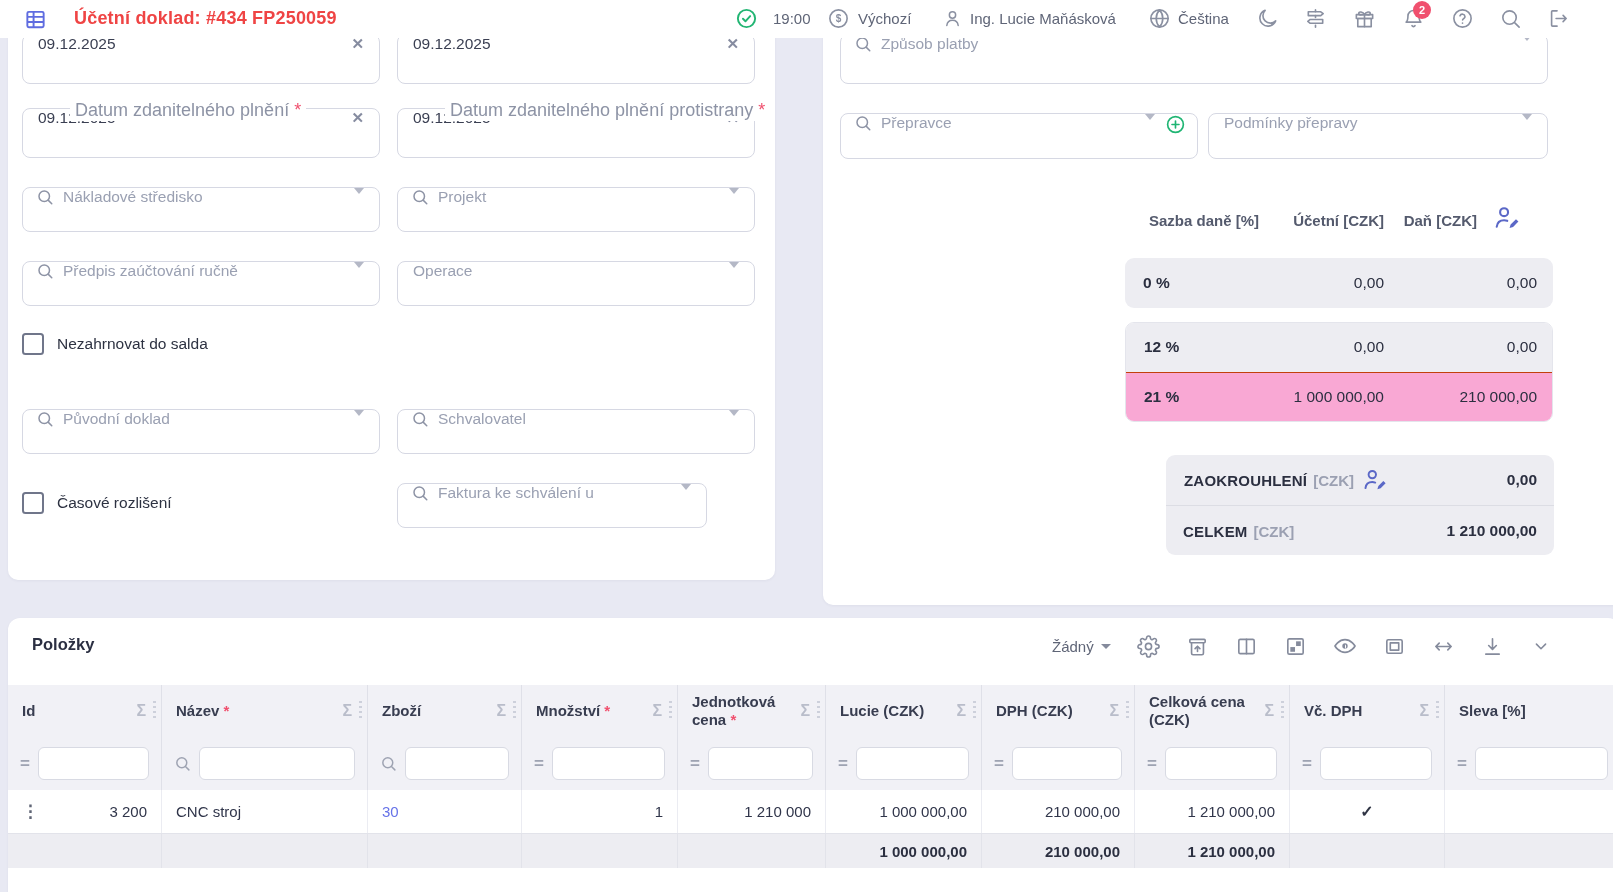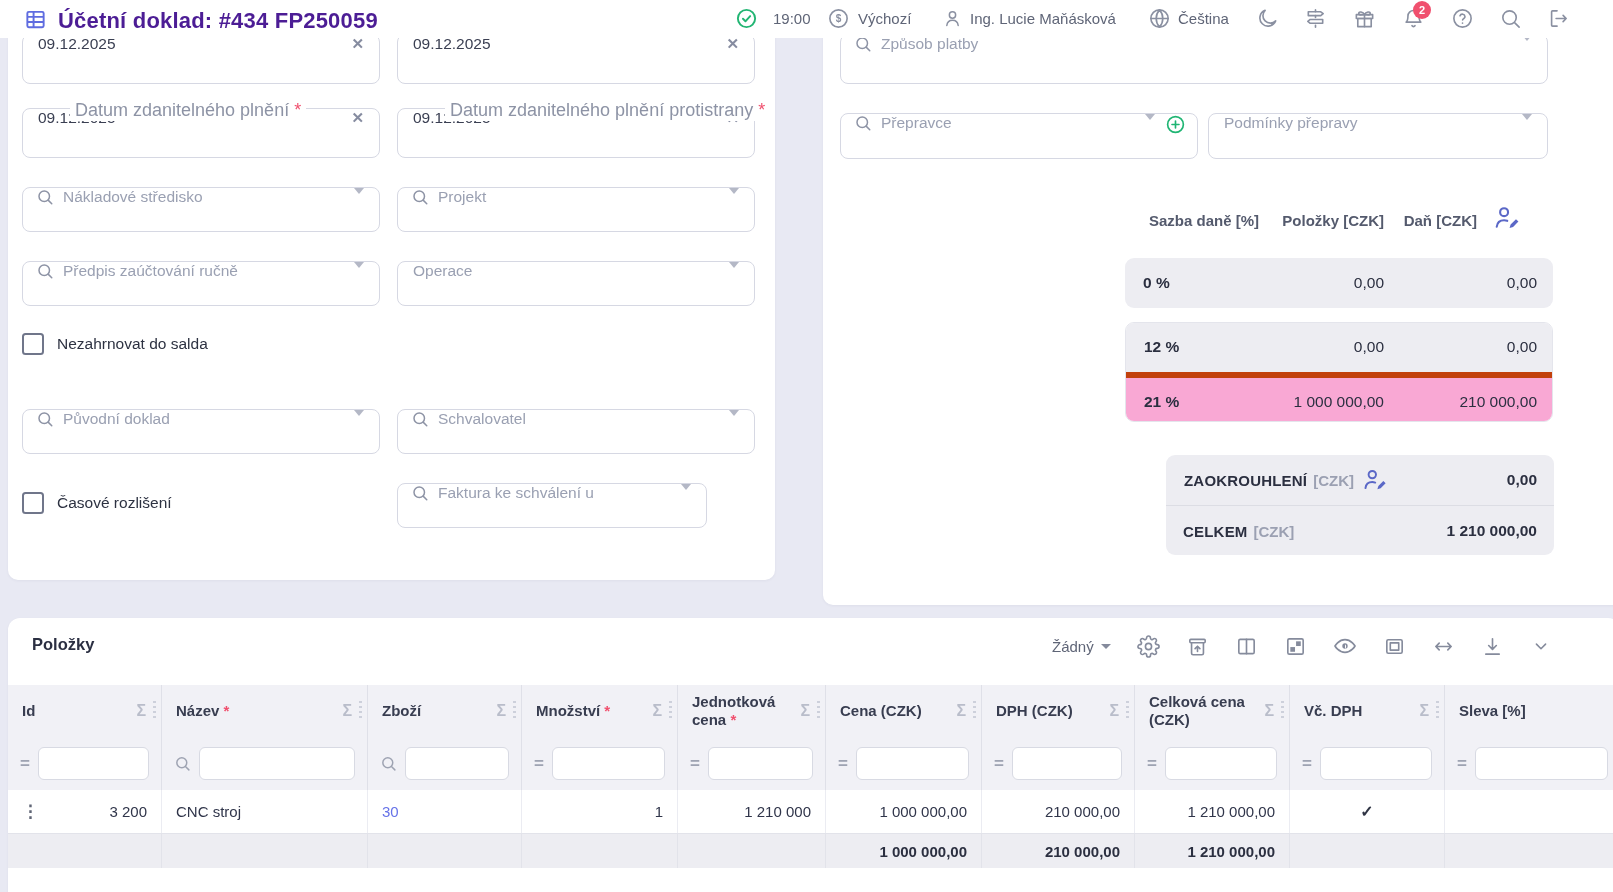--- a/index.html
+++ b/index.html
@@ -1,20 +1,20 @@
 <!DOCTYPE html>
 <html><head>
 <meta charset="utf-8">
 <style>
   html,body{margin:0;padding:0;}
   body{width:1613px;height:892px;overflow:hidden;background:#e8e9f3;font-family:"Liberation Sans",sans-serif;position:relative;color:#2e3343;}
   .abs{position:absolute;}
   
   .topbar{position:absolute;left:0;top:0;width:1613px;height:38px;background:#ffffff;z-index:50;}
-  .app-title{position:absolute;left:58px;top:8px;font-size:22px;font-weight:bold;color:#4c1d95;letter-spacing:.2px;}
+  .app-title{position:absolute;left:74px;top:8px;font-size:18px;font-weight:bold;color:#ef4444;letter-spacing:.2px;}
   .hic{stroke:#8a90a1;fill:none;stroke-width:1.7;stroke-linecap:round;stroke-linejoin:round;}
   .htxt{position:absolute;top:10px;font-size:15px;color:#5f6577;font-weight:500;white-space:nowrap;}
   .badge{position:absolute;left:1413px;top:1px;width:18px;height:18px;border-radius:50%;background:#f0506e;color:#fff;font-size:11px;font-weight:bold;display:flex;align-items:center;justify-content:center;z-index:60;}
   
   .card{position:absolute;background:#ffffff;border-radius:10px;box-shadow:0 1px 3px rgba(40,45,80,.05);}
   
   .fld{position:absolute;border:1px solid #d6d8e3;border-radius:8px;background:#fff;display:flex;align-items:flex-start;box-sizing:border-box;}
   .fld .val{font-size:15.5px;color:#3a3f52;margin-left:15px;flex:1;}
   .fld .ph{font-size:15.5px;color:#9aa0b2;flex:1;}
   .fld .sic{margin-left:13px;margin-right:9px;flex:none;}
@@ -189,37 +189,37 @@
           <path d="M12 8v8M8 12h8"></path>
         </g>
       </svg>
   </div>
   <div class="fld" style="left:385px;top:125px;width:340px;height:46px;">
     <span class="ph noic">Podmínky přepravy</span>
     <span class="caret"></span>
   </div>
 
   <div class="taxh" style="left:300px;top:224px;width:136px;">Sazba daně [%]</div>
-  <div class="taxh" style="left:441px;top:224px;width:120px;">Položky [CZK]</div>
+  <div class="taxh" style="left:441px;top:224px;width:120px;">Účetní [CZK]</div>
   <div class="taxh" style="left:564px;top:224px;width:90px;">Daň [CZK]</div>
   <svg class="abs" style="left:670px;top:216px;cursor:pointer;" width="28" height="28" viewBox="0 0 24 24">
       <g style="stroke:#5b68c7;fill:none;stroke-width:1.8;stroke-linecap:round;">
         <circle cx="9.5" cy="7" r="3.4"></circle>
         <path d="M3.2 19.5c.4-3.6 3-5.6 6.3-5.6 1 0 1.9.2 2.7.5"></path>
       </g>
       <path d="M14.2 20.6l.9-3 4.6-4.6 2.1 2.1-4.6 4.6-3 .9z" fill="#5b68c7" stroke="none"></path>
     </svg>
 
   <div class="taxrow-box" style="left:302px;top:270px;width:428px;height:50px;background:#ededf2;">
     <span class="taxcell-rate" style="top:16px;">0 %</span>
     <span class="taxcell-base" style="left:79px;top:16px;width:180px;">0,00</span>
     <span class="taxcell-tax" style="left:240px;top:16px;width:172px;">0,00</span>
   </div>
   <div class="taxrow-box" style="left:302px;top:334px;width:428px;height:100px;border:1px solid #e4e5ec;overflow:hidden;">
-    <div style="position:relative;height:49px;background:#ededf2;border-bottom:6px solid #c2410c;">
+    <div style="position:relative;height:49px;background:#ededf2;border-bottom:1px solid #c2410c;">
       <span class="taxcell-rate" style="top:15px;">12 %</span>
       <span class="taxcell-base" style="left:78px;top:15px;width:180px;">0,00</span>
       <span class="taxcell-tax" style="left:239px;top:15px;width:172px;">0,00</span>
     </div>
     <div style="position:relative;height:50px;background:#f9a8d4;">
       <span class="taxcell-rate" style="top:15px;">21 %</span>
       <span class="taxcell-base" style="left:78px;top:15px;width:180px;">1 000 000,00</span>
       <span class="taxcell-tax" style="left:239px;top:15px;width:172px;">210 000,00</span>
     </div>
   </div>
@@ -330,21 +330,21 @@
           <span class="th-label"><span>Množství</span> <span class="req">*</span></span>
           <span class="sigma">Σ</span>
           <span class="drag"></span>
         </div>
       <div class="th">
           <span class="th-label"><span>Jednotková cena</span> <span class="req">*</span></span>
           <span class="sigma">Σ</span>
           <span class="drag"></span>
         </div>
       <div class="th">
-          <span class="th-label">Cena (CZK)</span>
+          <span class="th-label">Lucie (CZK)</span>
           <span class="sigma">Σ</span>
           <span class="drag"></span>
         </div>
       <div class="th">
           <span class="th-label">DPH (CZK)</span>
           <span class="sigma">Σ</span>
           <span class="drag"></span>
         </div>
       <div class="th">
           <span class="th-label">Celková cena (CZK)</span>

